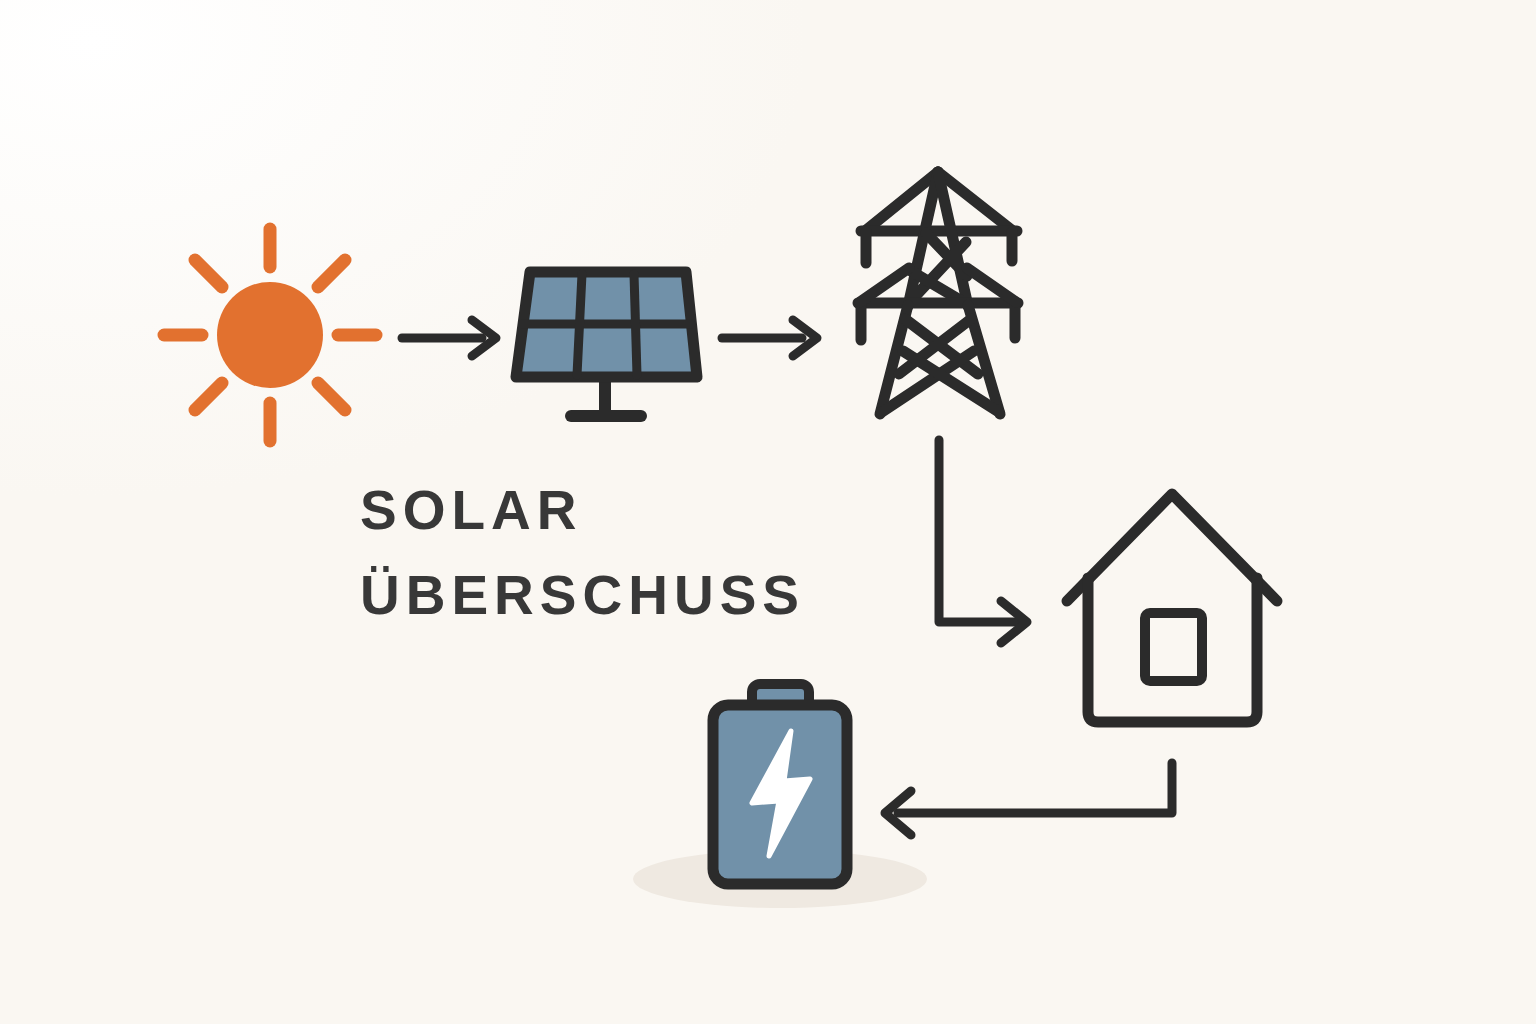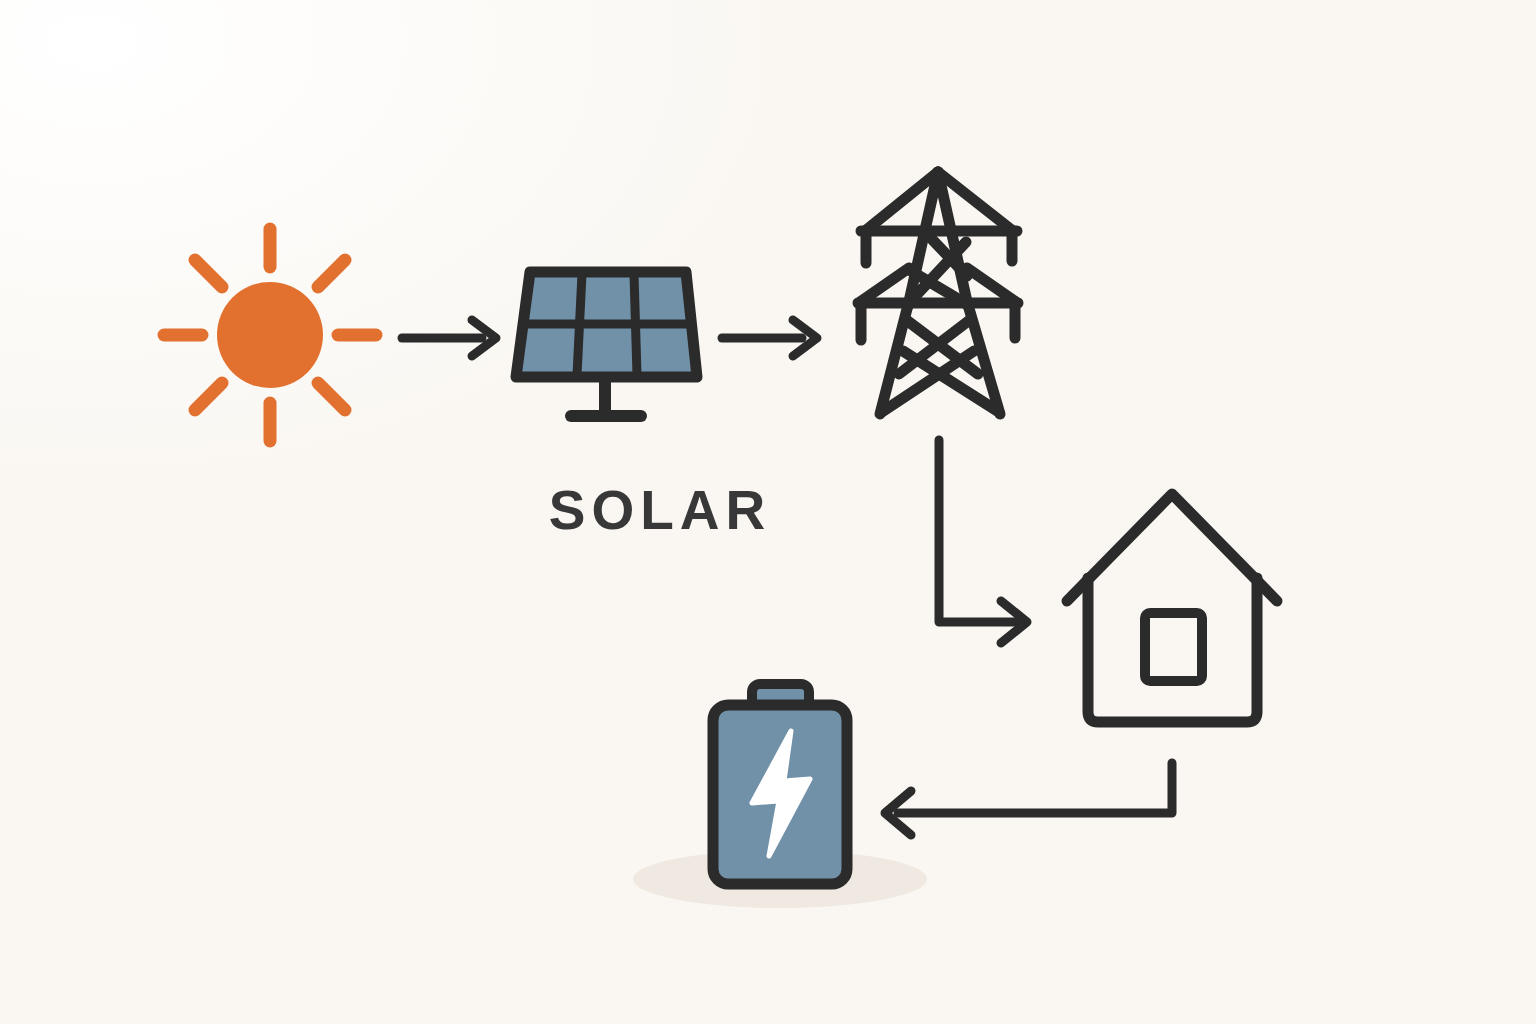--- a/index.html
+++ b/index.html
@@ -4,21 +4,21 @@
 <style>
   html,body{margin:0;padding:0;}
   body{
     width:1536px;height:1024px;position:relative;overflow:hidden;
     background:radial-gradient(1100px 700px at 6% 4%, #FFFFFF 0%, #FAF7F2 65%);
     font-family:"Liberation Sans", sans-serif;
   }
   #stage{position:absolute;left:0;top:0;}
   .title{
     position:absolute;left:360px;top:468px;width:600px;
-    text-align:center;font-weight:bold;font-size:55px;
+    font-weight:bold;font-size:55px;
     letter-spacing:6px;line-height:85px;color:#383838;
     user-select:none;
   }
 </style>
 </head>
 <body>
 
 <svg id="stage" width="1536" height="1024" viewBox="0 0 1536 1024">
 
   <ellipse cx="780" cy="879" rx="147" ry="29" fill="#EFE9E1"></ellipse>
@@ -102,13 +102,14 @@
     <g fill="#7191A9">
       <rect x="752" y="684" width="57" height="28" rx="8" stroke-width="10"></rect>
       <rect x="713" y="705" width="134" height="179" rx="15" stroke-width="11"></rect>
     </g>
     <path d="M791,731 L752,803 L779,801 L769,856 L810,779 L784,781 Z" fill="#FFFFFF" stroke="#FFFFFF" stroke-width="5" stroke-linejoin="round"></path>
   </g>
 </svg>
 
 <div class="title">
   <div>SOLAR</div>
+  <div>ÜBERSCHUSS</div>
 </div>
 
 </body></html>

